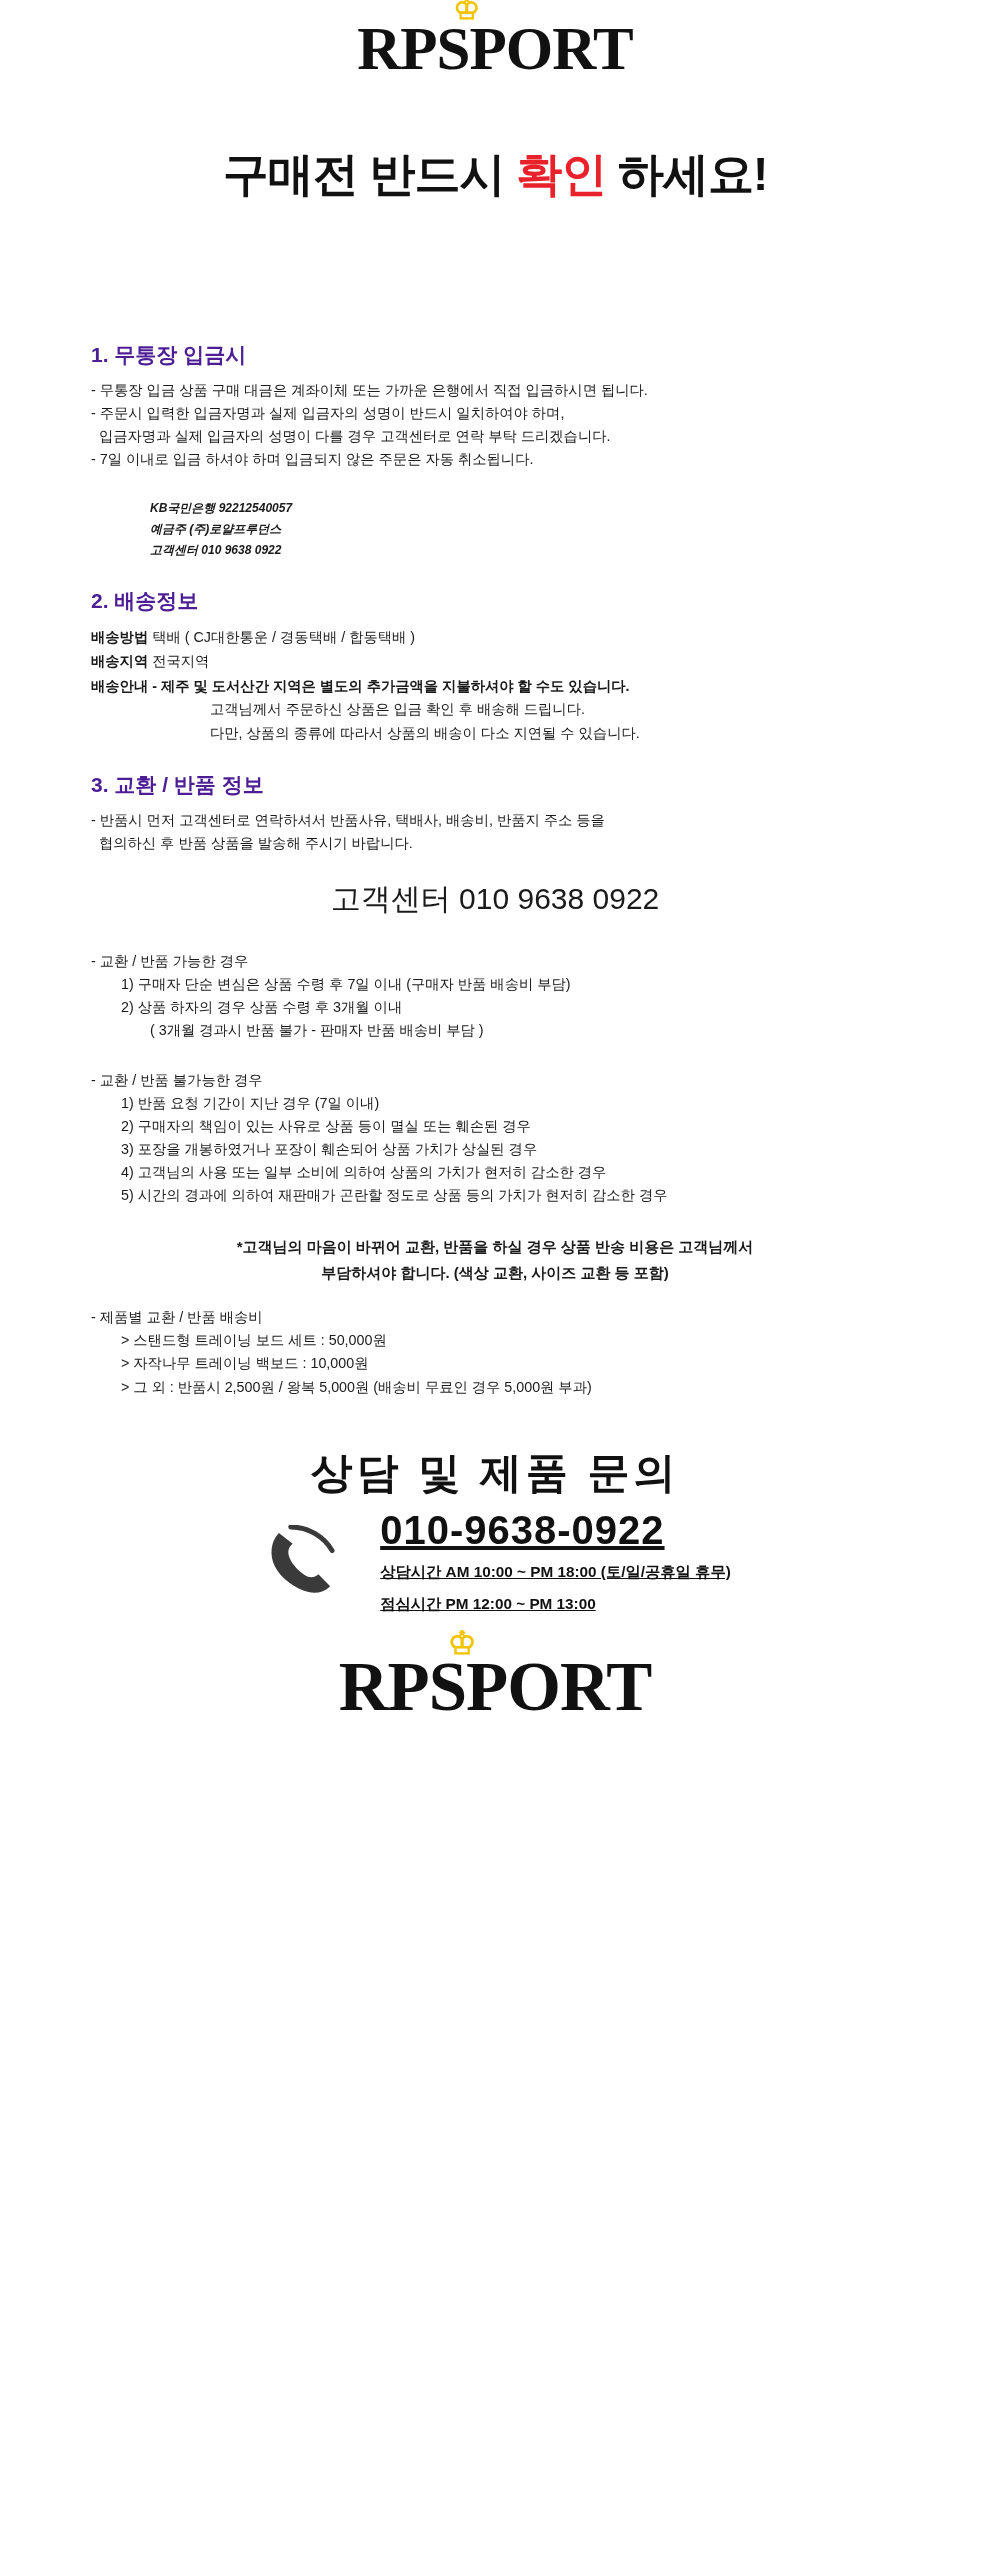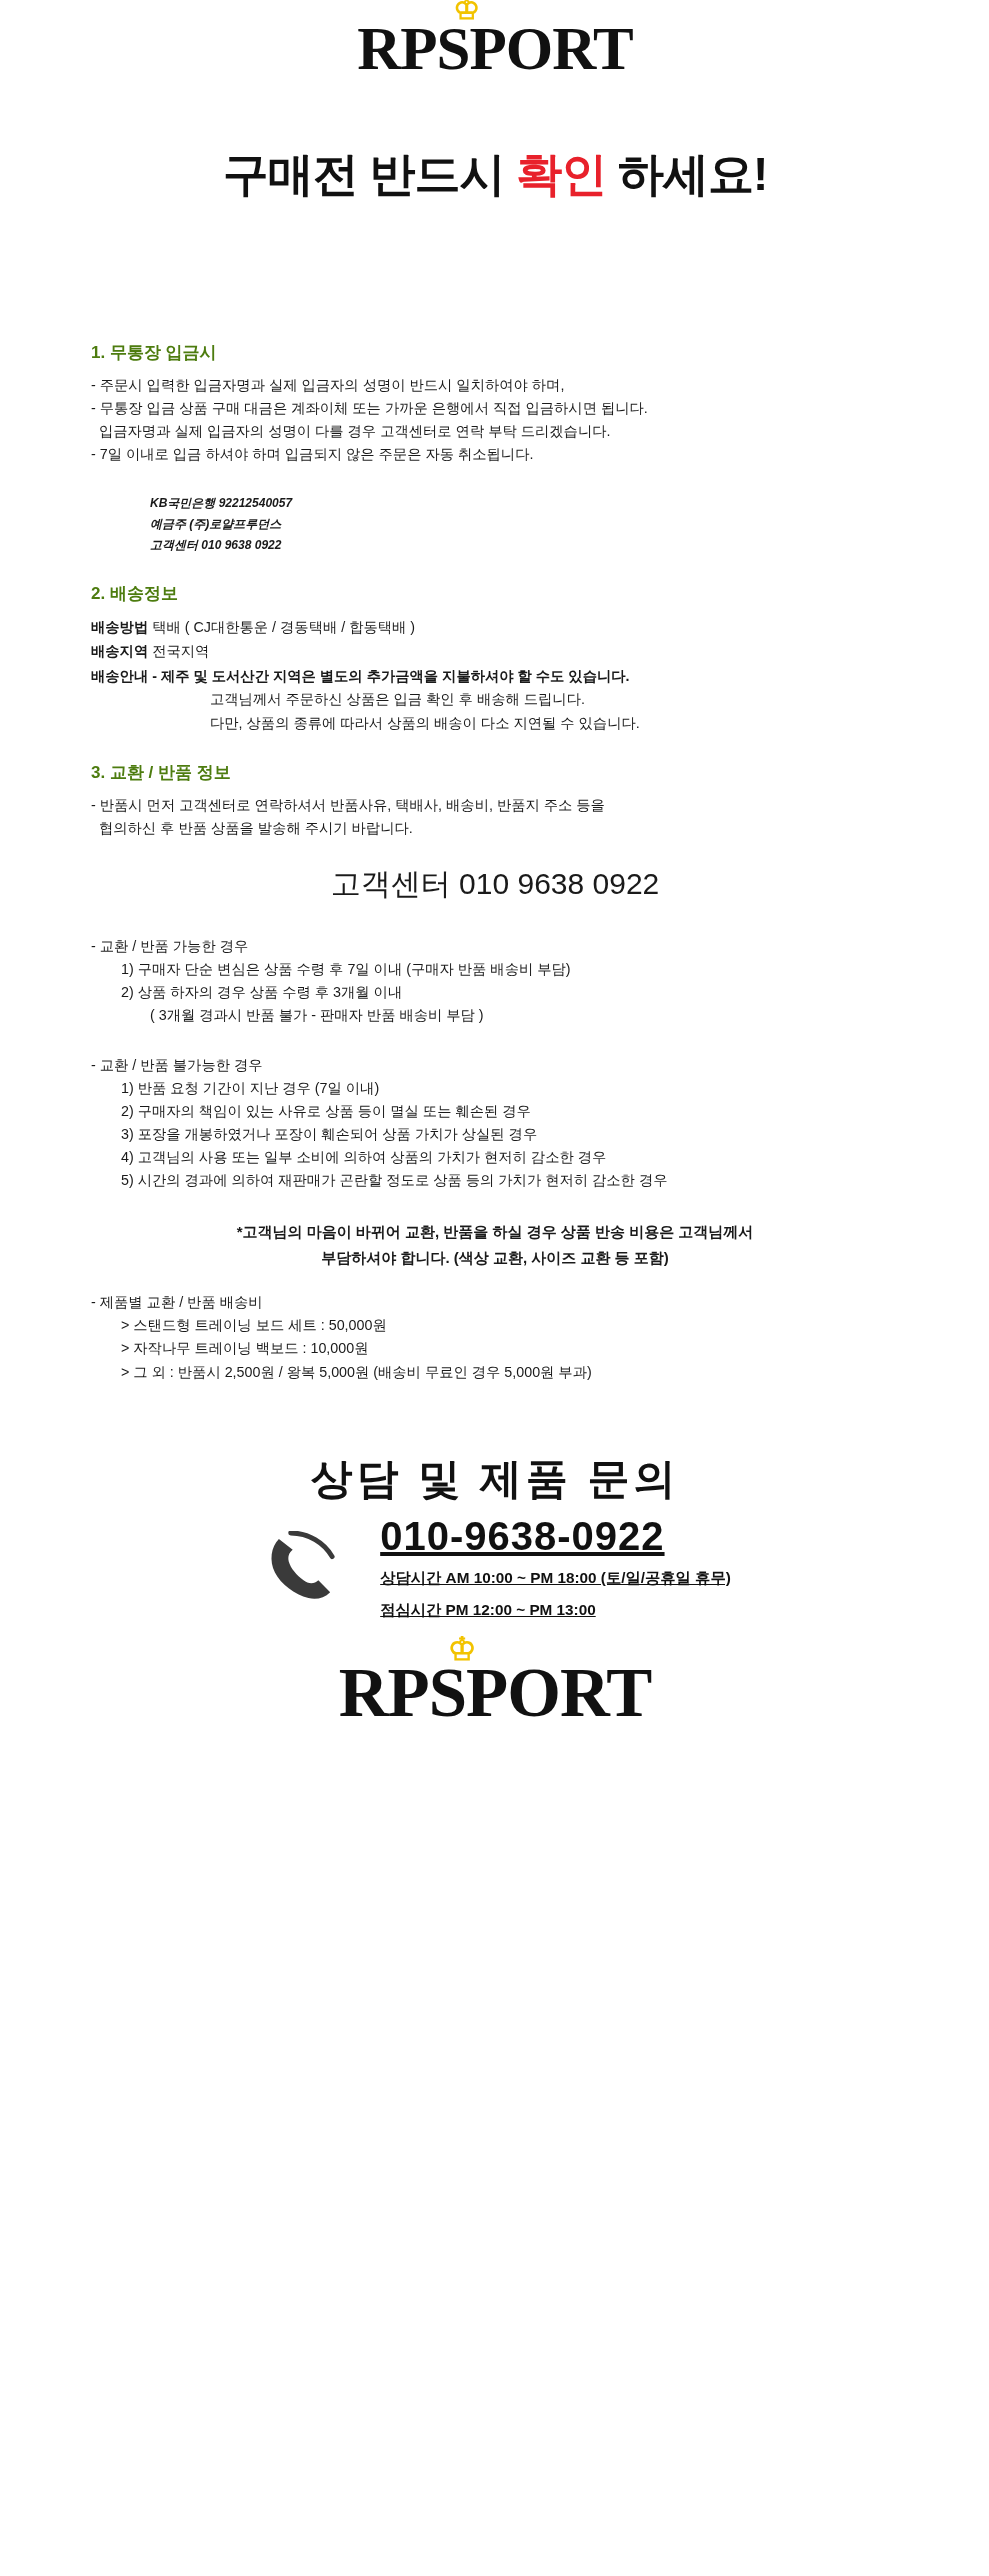--- a/index.html
+++ b/index.html
@@ -71,23 +71,23 @@
   .headline .hl {
     color: #e8212b;
   }
 
   
   .content {
     padding: 0 91px 0 91px;
   }
   .block { margin-top: 0; }
   .sec-title {
-    font-size: 17px;
-    font-weight: bold;
-    color: #4d7c0f;
+    font-size: 21px;
+    font-weight: bold;
+    color: #4c1d95;
     margin-bottom: 10px;
   }
   .line {
     font-size: 14.3px;
     line-height: 1.62;
     color: #1a1a1a;
     white-space: pre-wrap;
   }
   .indent2 { padding-left: 30px; }
   .indent3 { padding-left: 59px; }
@@ -112,21 +112,21 @@
   .notice-center {
     text-align: center;
     font-size: 15px;
     font-weight: bold;
     line-height: 1.75;
     margin: 26px 0 20px 0;
   }
 
   
   .contact {
-    margin-top: 67px;
+    margin-top: 46px;
     padding: 0 91px;
   }
   .contact-title {
     text-align: center;
     font-size: 42px;
     font-weight: bold;
     letter-spacing: 4px;
     color: #111;
     margin-bottom: 6px;
   }
@@ -174,22 +174,22 @@
   <div class="headline">
     <span>구매전 반드시 </span><span class="hl" style="color: rgb(232, 33, 43);">확인</span><span> 하세요!</span>
   </div>
 
   <div class="content">
 
     <div style="height:119px"></div>
 
     <div class="block">
       <div class="sec-title">1. 무통장 입금시</div>
+      <div class="line">- 무통장 입금 상품 구매 대금은 계좌이체 또는 가까운 은행에서 직접 입금하시면 됩니다.</div>
       <div class="line">- 주문시 입력한 입금자명과 실제 입금자의 성명이 반드시 일치하여야 하며,</div>
-      <div class="line">- 무통장 입금 상품 구매 대금은 계좌이체 또는 가까운 은행에서 직접 입금하시면 됩니다.</div>
       <div class="line">  입금자명과 실제 입금자의 성명이 다를 경우 고객센터로 연락 부탁 드리겠습니다.</div>
       <div class="line">- 7일 이내로 입금 하셔야 하며 입금되지 않은 주문은 자동 취소됩니다.</div>
 
       <div class="spacer-md"></div>
 
       <div class="bank-block">
         <div class="line">KB국민은행 92212540057</div>
         <div class="line">예금주 (주)로얄프루던스</div>
         <div class="line">고객센터 010 9638 0922</div>
       </div>

